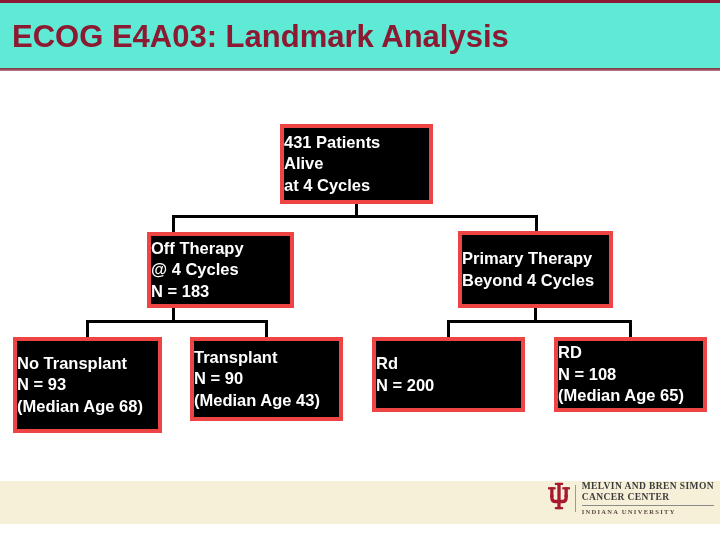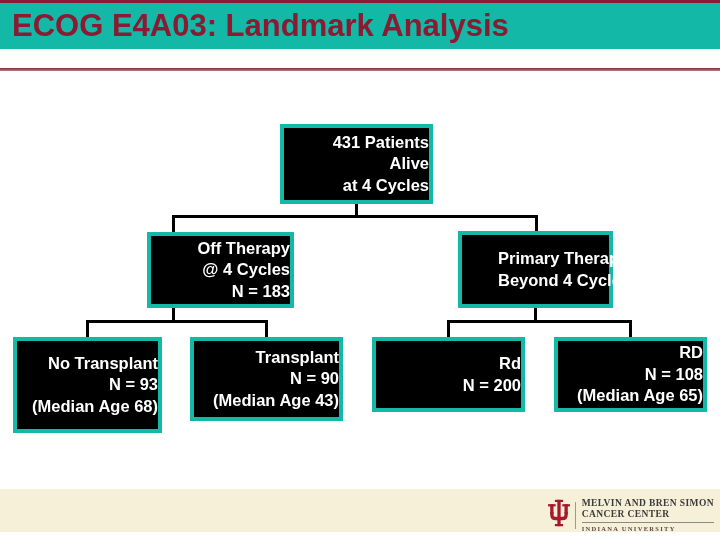--- a/index.html
+++ b/index.html
@@ -7,68 +7,68 @@
     position:relative;
     width:720px;height:540px;
     background:#ffffff;
     overflow:hidden;
     font-family:"Liberation Sans", sans-serif;
   }
   
   .top-line{position:absolute;left:0;top:0;width:720px;height:3px;background:#8b1a32;}
   
   .header{
-    position:absolute;left:0;top:3px;width:720px;height:46px;
-    background:#14b8a6;
+    position:absolute;left:0;top:3px;width:720px;height:67px;
+    background:#5eead4;
     display:flex;align-items:center;
   }
   .title{
     padding-left:12px;
     font-size:31px;font-weight:bold;color:#8b1a32;
     letter-spacing:0px;white-space:nowrap;
   }
   .header-rule{
     position:absolute;left:0;top:68px;width:720px;height:3px;
     background:linear-gradient(#7e2a3c,#b87f88);
   }
   
   .node{
     position:absolute;box-sizing:border-box;
-    background:#000000;border:4px solid #14b8a6;
+    background:#000000;border:4px solid #ef4444;
     color:#ffffff;font-weight:bold;font-size:16.5px;line-height:1.3;
     display:flex;flex-direction:column;justify-content:center;
-    text-align:right;white-space:nowrap;
+    text-align:left;white-space:nowrap;
   }
   .node span{display:block;}
   #node-root {left:280px;top:124px;width:153px;height:80px;}
   #node-left {left:100px;top:232px;width:147px;height:76px;margin-left:47px;}
-  #node-right{left:458px;top:231px;width:155px;height:77px;padding-left:36px;}
+  #node-right{left:458px;top:231px;width:155px;height:77px;}
   #leaf-0{left:13px; top:337px;width:149px;height:96px;}
   #leaf-1{left:190px;top:337px;width:153px;height:84px;}
   #leaf-2{left:372px;top:337px;width:153px;height:75px;}
   #leaf-3{left:554px;top:337px;width:153px;height:75px;}
   
   .conn{position:absolute;background:#000000;}
   .c1 {left:355px;top:203px;width:3px;height:14px;}
   .c2 {left:172px;top:215px;width:366px;height:3px;}
   .c3 {left:172px;top:215px;width:3px;height:18px;}
   .c4 {left:535px;top:215px;width:3px;height:17px;}
   .c5 {left:172px;top:307px;width:3px;height:15px;}
   .c6 {left:86px; top:320px;width:182px;height:3px;}
   .c7 {left:86px; top:320px;width:3px;height:18px;}
   .c8 {left:265px;top:320px;width:3px;height:18px;}
   .c9 {left:534px;top:307px;width:3px;height:15px;}
   .c10{left:447px;top:320px;width:184px;height:3px;}
   .c11{left:447px;top:320px;width:3px;height:18px;}
   .c12{left:629px;top:320px;width:3px;height:18px;}
   
   .footer{
-    position:absolute;left:0;bottom:8px;width:720px;height:43px;
+    position:absolute;left:0;bottom:16px;width:720px;height:43px;
     background:#f7f0d9;
-    display:flex;align-items:flex-end;justify-content:flex-end;
+    display:flex;align-items:flex-start;justify-content:flex-end;
   }
   .logo{
     display:flex;align-items:center;
     margin-right:6px;
   }
   .logo-sep{width:1px;height:27px;background:#9a9a9a;margin:0 6px 0 5px;}
   .logo-text{
     font-family:"Liberation Serif", serif;
     color:#3b3b3b;font-weight:bold;
   }

